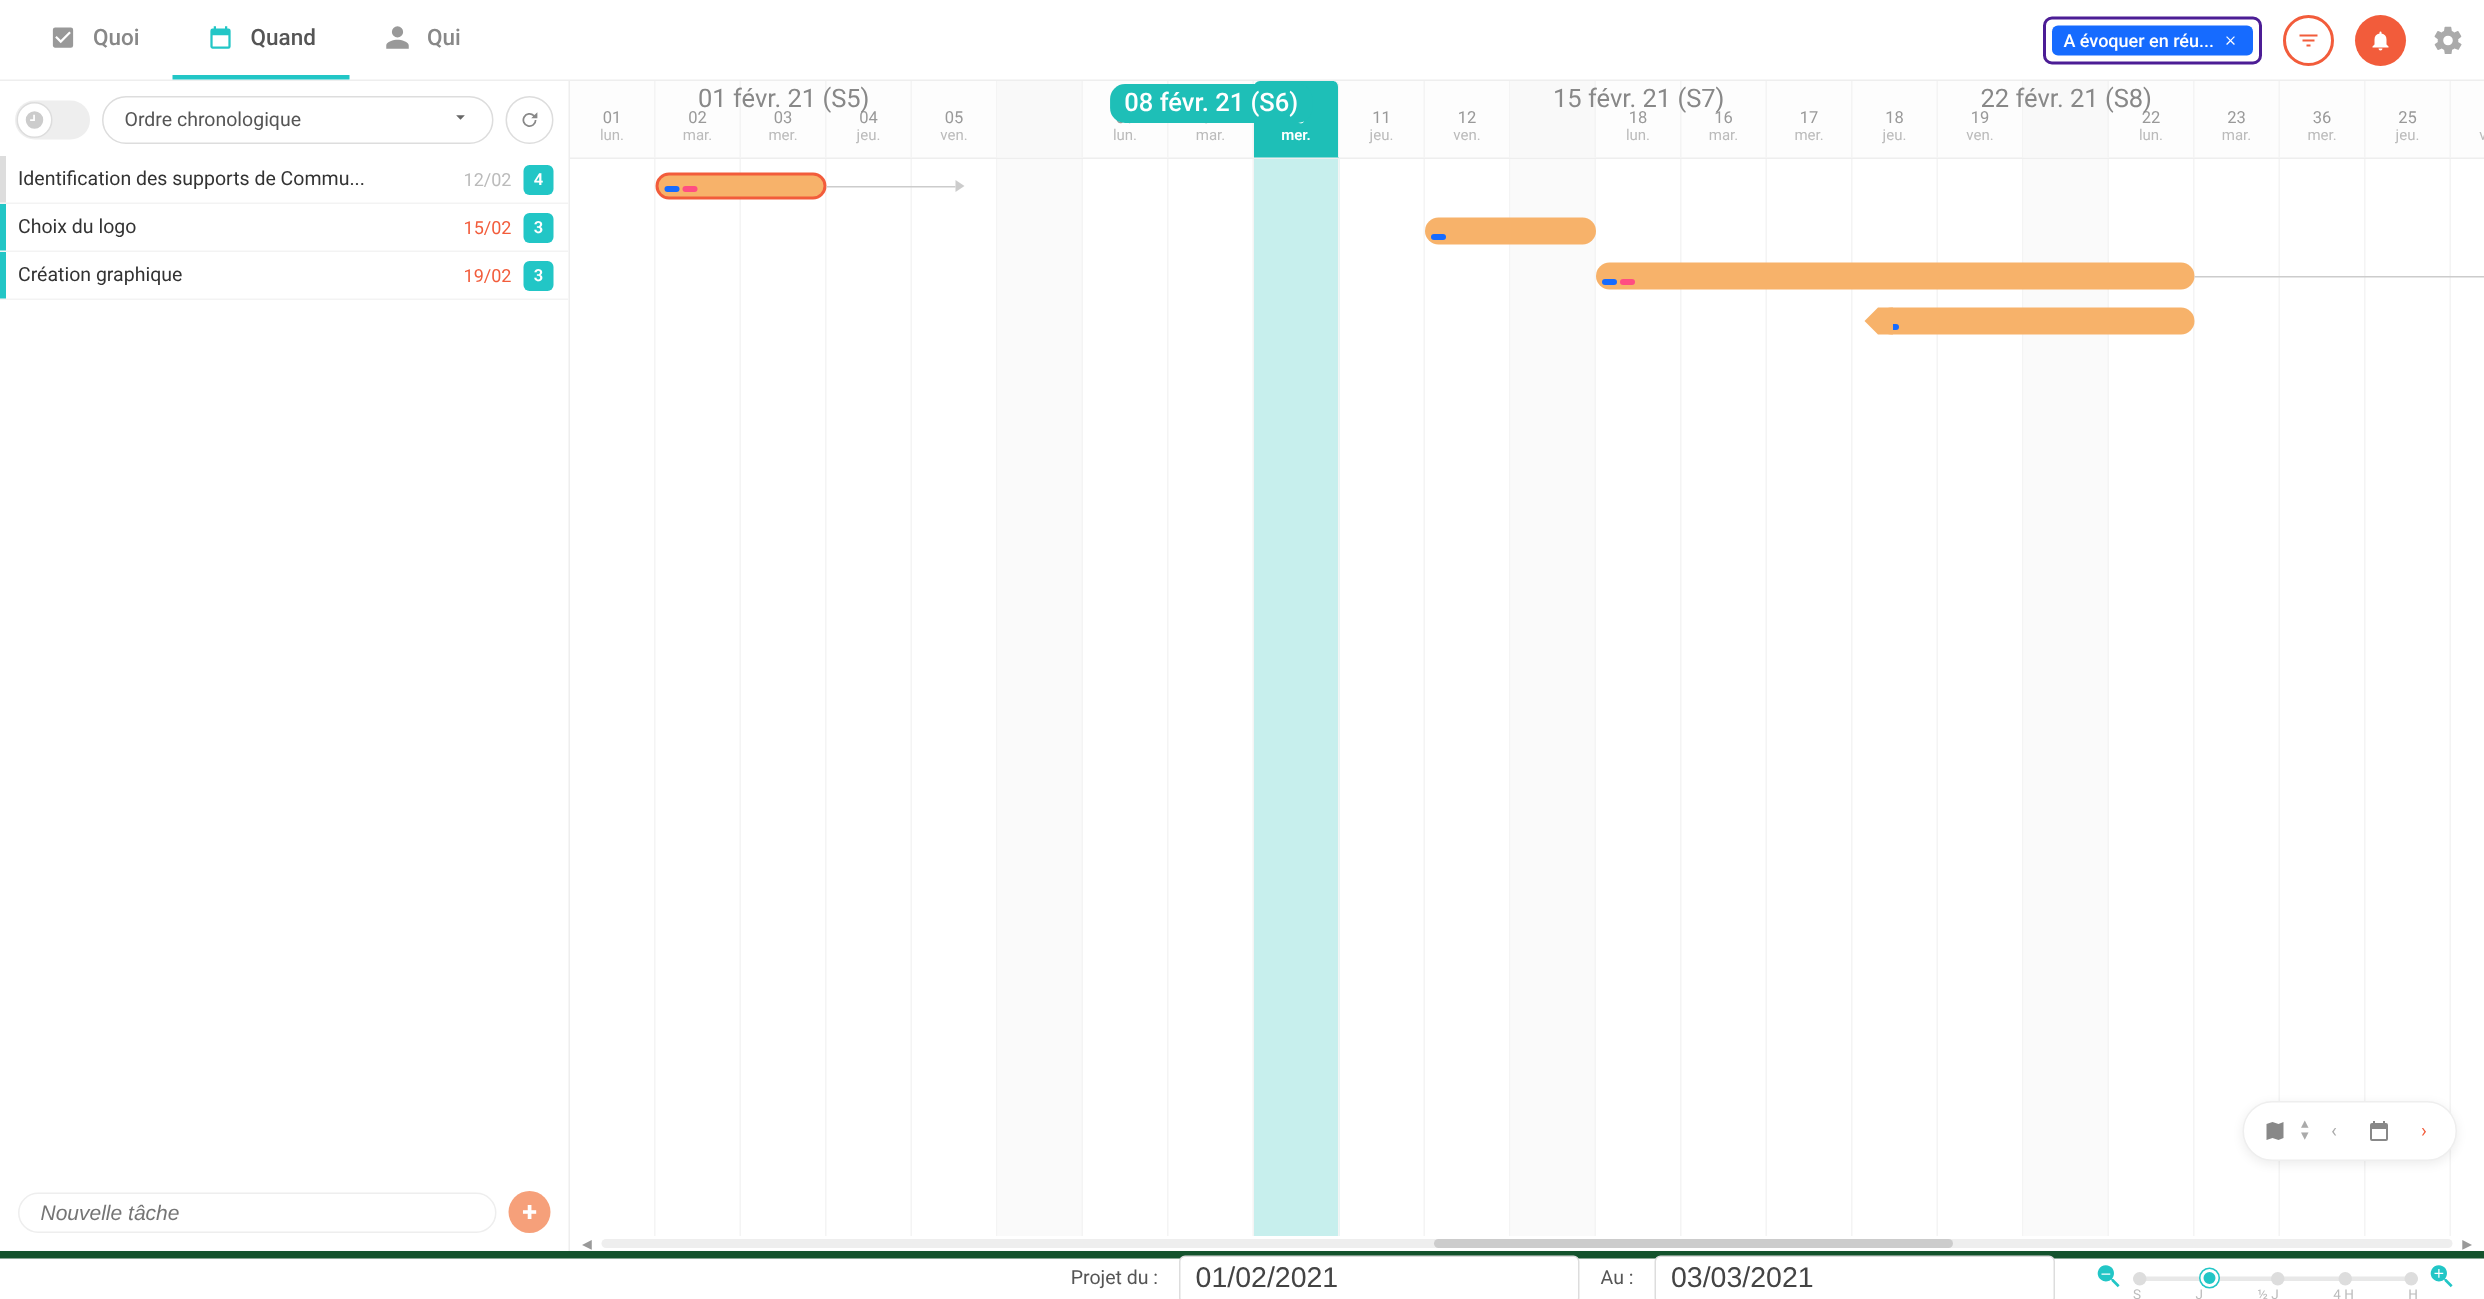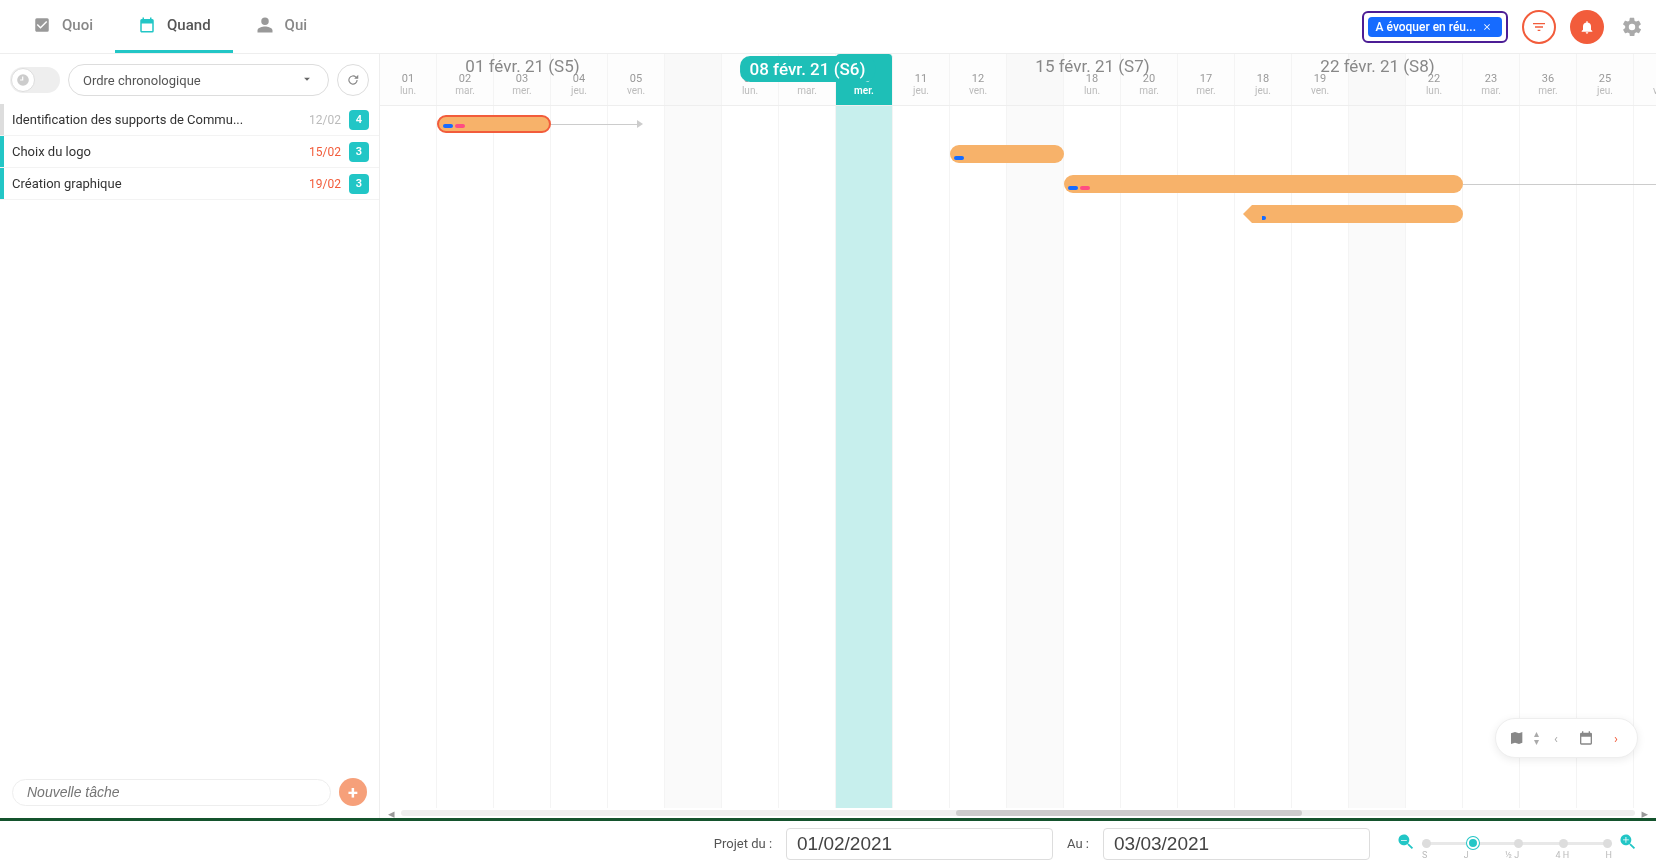--- a/index.html
+++ b/index.html
@@ -114,21 +114,21 @@
   .dep-line{position:absolute;height:1px;background:#ccc;top:14px;}
   .dep-arrow{position:absolute;width:0;height:0;border-top:4px solid transparent;border-bottom:4px solid transparent;border-left:6px solid #ccc;}
   .chevl::before{content:"";position:absolute;left:-9px;top:0;border-top:9px solid transparent;border-bottom:9px solid transparent;border-right:9px solid #f7b26a;}
   .chevl{position:absolute;top:5px;width:10px;height:18px;background:#f7b26a;}
 
   .tl-scroll{height:10px;display:flex;align-items:center;padding:0 8px;color:#999;}
   .tl-scroll .track{flex:1;height:6px;background:#eee;border-radius:3px;position:relative;margin:0 6px;}
   .tl-scroll .thumb{position:absolute;left:45%;width:28%;height:6px;border-radius:3px;background:#ccc;}
 
   
-  .bottombar{height:48px;border-top:3px solid #14532d;display:flex;align-items:center;padding:4px 18px;gap:8px;font-size:13px;color:#555;}
+  .bottombar{height:32px;border-top:5px solid #14532d;display:flex;align-items:center;padding:4px 18px;gap:8px;font-size:13px;color:#555;}
   .bottombar .lbl{margin-left:auto;}
   .date-input{border:1px solid #ddd;border-radius:4px;padding:4px 10px;font-size:19px;color:#444;margin:0 6px;}
   .zoom-ctrl{display:flex;align-items:center;gap:6px;margin-left:12px;}
   .zoom-ctrl svg{fill:#22c6c6;cursor:pointer;}
   .zoom-track{width:190px;height:3px;background:#e8e8e8;border-radius:2px;position:relative;}
   .zoom-dots{position:absolute;inset:0;display:flex;justify-content:space-between;}
   .zoom-dot{width:9px;height:9px;border-radius:50%;background:#ddd;margin-top:-3px;}
   .zoom-dot.active{background:#22c6c6;width:12px;height:12px;margin-top:-5px;border:2px solid #fff;box-shadow:0 0 0 1px #22c6c6;}
   .zoom-labels{position:absolute;top:8px;left:0;right:0;display:flex;justify-content:space-between;font-size:9px;color:#bbb;}
 
@@ -300,21 +300,21 @@
           </div>
           <div class="daycol weekend">
             <div class="daynum"></div>
             <div class="dayabbr"></div>
           </div>
           <div class="daycol">
             <div class="daynum">18</div>
             <div class="dayabbr">lun.</div>
           </div>
           <div class="daycol">
-            <div class="daynum">20</div>
+            <div class="daynum">16</div>
             <div class="dayabbr">mar.</div>
           </div>
           <div class="daycol">
             <div class="daynum">17</div>
             <div class="dayabbr">mer.</div>
           </div>
           <div class="daycol">
             <div class="daynum">18</div>
             <div class="dayabbr">jeu.</div>
           </div>

